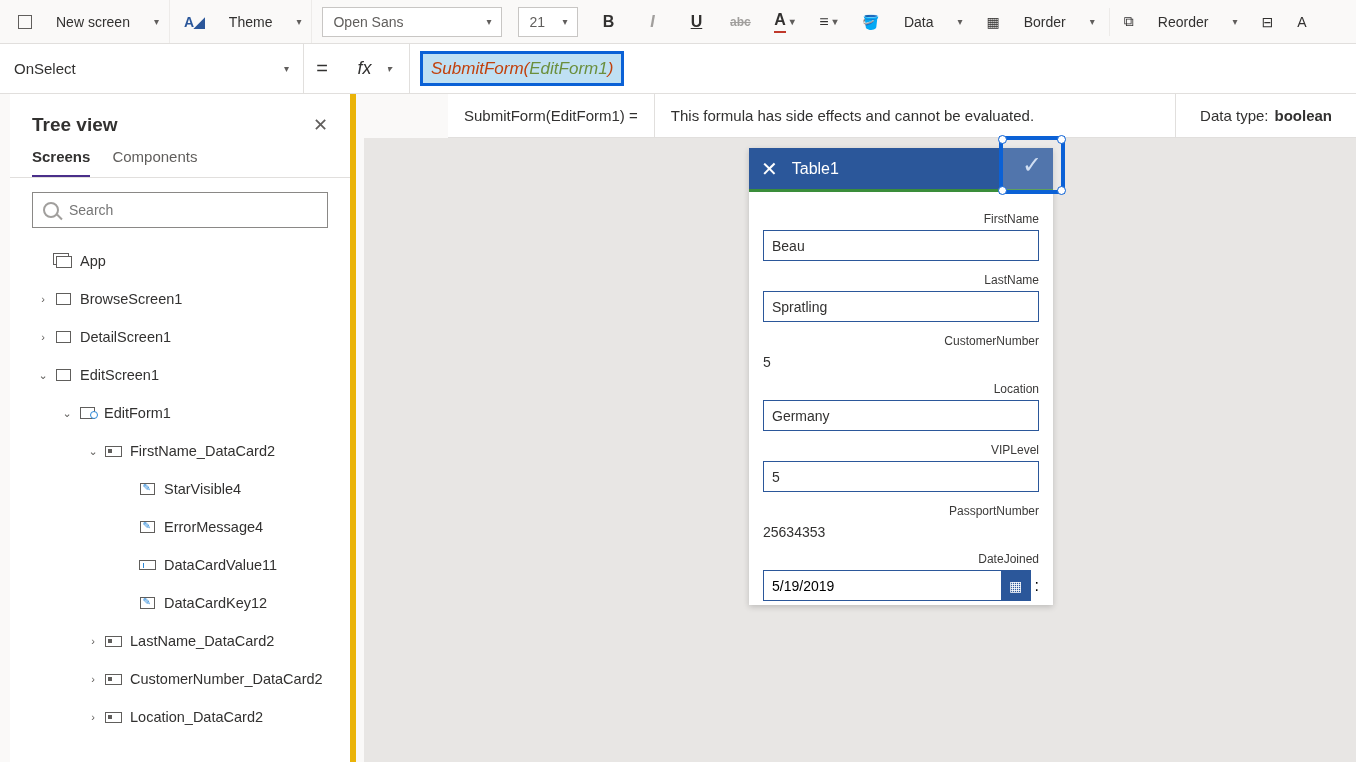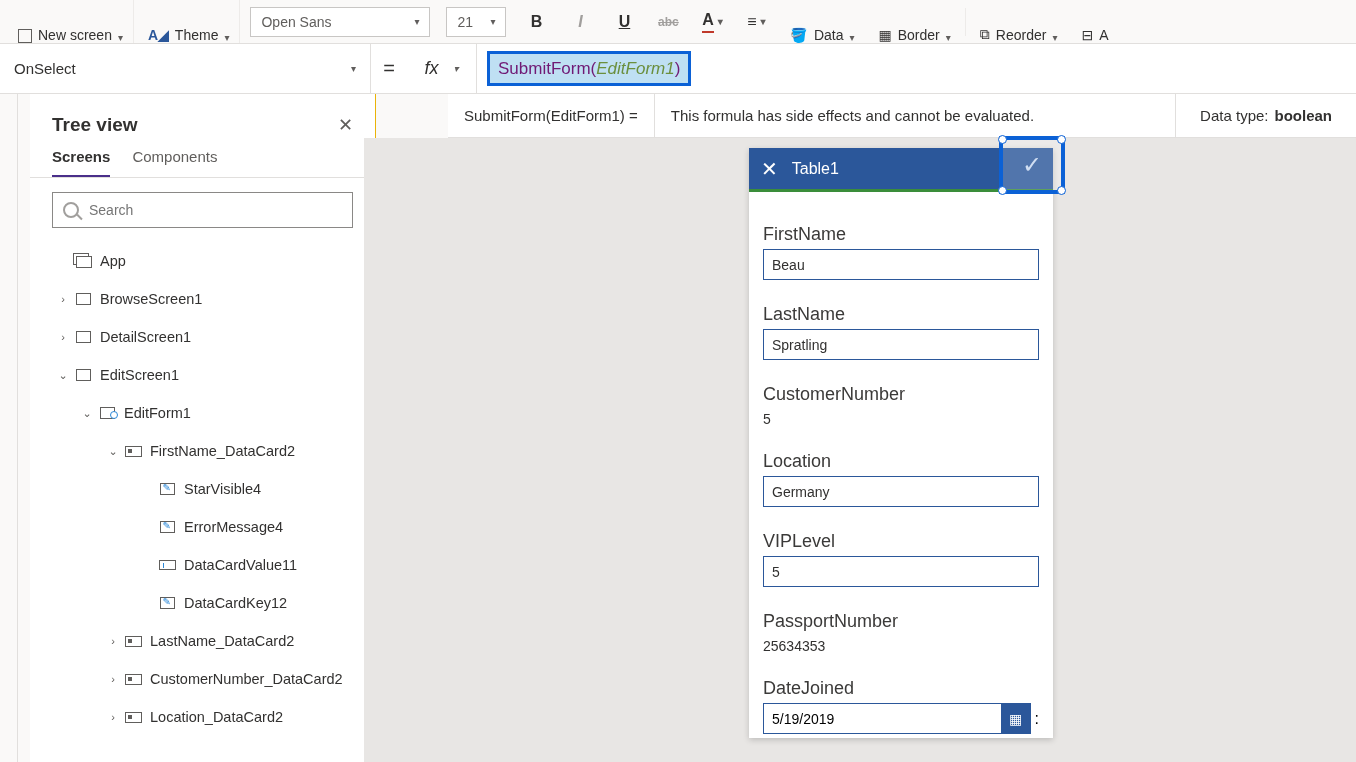--- a/index.html
+++ b/index.html
@@ -2,47 +2,47 @@
 <html><head>
 <meta charset="utf-8">
 <style>
   * { box-sizing: border-box; margin: 0; padding: 0; font-family: "Segoe UI", sans-serif; }
   html, body { width: 1356px; height: 762px; overflow: hidden; background: #faf9f8; }
   
   .toolbar {
     height: 44px; display: flex; align-items: center; gap: 4px;
     border-bottom: 1px solid #e1dfdd; padding: 0 8px; background: #faf9f8; font-size: 14px; color: #323130;
   }
-  .tb-item { display: inline-flex; align-items: flex-end; gap: 6px; height: 100%; padding: 0 10px; cursor: pointer; border-right: 1px solid #edebe9; }
+  .tb-item { display: inline-flex; align-items: center; gap: 24px; height: 100%; padding: 0 10px; cursor: pointer; border-right: 1px solid #edebe9; }
   .tb-item.noborder { border-right: none; }
   .tb-sep { width:1px; height:28px; background:#edebe9; }
   .chev { font-size: 10px; color: #605e5c; }
   .combo { height: 30px; border: 1px solid #c8c6c4; background: #fff; display: inline-flex; align-items: center; padding: 0 10px; color: #605e5c; cursor: pointer; }
   .combo.font { width: 180px; justify-content: space-between; margin: 0 6px; }
   .combo.size { width: 60px; justify-content: space-between; margin: 0 6px; }
   .tb-btn { width: 40px; display:flex; align-items:center; justify-content:center; height:100%; font-size:16px; font-weight:600; color:#323130; cursor:pointer; }
   .tb-btn .chev { margin-left:4px; }
   .icon-square { width:14px; height:14px; border:1px solid #605e5c; display:inline-block; }
   
   .formula-row { height: 50px; display:flex; align-items:center; border-bottom:1px solid #e1dfdd; background:#fff; }
-  .prop-combo { width: 371px; height: 50px; border-right:1px solid #e1dfdd; display:flex; align-items:center; justify-content:space-between; padding:0 14px; font-size:15px; color:#323130; cursor:pointer; }
+  .prop-combo { width: 304px; height: 50px; border-right:1px solid #e1dfdd; display:flex; align-items:center; justify-content:space-between; padding:0 14px; font-size:15px; color:#323130; cursor:pointer; }
   .eq { width:36px; text-align:center; font-size:20px; color:#323130; }
   .fx { width:70px; display:flex; align-items:center; justify-content:center; gap:15px; font-style:italic; font-size:18px; color:#323130; border-right:1px solid #e1dfdd; height:100%; cursor:pointer;}
   .formula-box { margin-left:10px; padding:4px 8px; border:3px solid #0b61d6; background:#bfe0f3; font-family: Consolas, monospace; font-size:17px; }
-  .formula-box .fn-name { color:#701a75; }
+  .formula-box .fn-name { color:#c2410c;font-style:italic; }
   .formula-box .fn-arg { color:#6b8f3d; font-style:italic; }
   
   .formula-result { position:absolute; left:448px; right:0; top:94px; height:44px; display:flex; align-items:center; background:#fff; border-bottom:1px solid #e1dfdd; font-size:15px; color:#323130; }
   .formula-result .lhs { padding:0 16px; border-right:1px solid #e1dfdd; height:100%; display:flex; align-items:center; }
   .formula-result .rhs { padding:0 16px; flex:1; }
   .formula-result .dtype { padding:0 24px; border-left:1px solid #e1dfdd; height:100%; display:flex; align-items:center; }
   .formula-result .dtype b { margin-left:6px; }
   
   .left-rail { position:absolute; top:94px; left:0; width:18px; height:calc(100% - 94px); background:#faf9f8; border-right:1px solid #e1dfdd; }
-  .tree-pane { position:absolute; top:94px; left:30px; width:346px; height:calc(100% - 94px); background:#fff; border-right:1px solid #eab308; overflow:hidden; }
+  .tree-pane { position:absolute; top:94px; left:10px; width:346px; height:calc(100% - 94px); background:#fff; border-right:6px solid #eab308; overflow:hidden; }
   .tree-header { display:flex; align-items:center; justify-content:space-between; padding:20px 22px 6px 22px; }
   .tree-header h2 { font-size:19px; font-weight:600; color:#323130; }
   .close-x { font-size:18px; color:#605e5c; cursor:pointer; }
   .tree-tabs { display:flex; gap:22px; padding:6px 22px 0 22px; border-bottom:1px solid #e1dfdd; font-size:15px; }
   .tree-tab { padding-bottom:10px; color:#605e5c; cursor:pointer; }
   .tree-tab.active { color:#323130; font-weight:600; border-bottom:2px solid #4a2f8a; }
   .tree-search { margin:14px 22px; height:36px; border:1px solid #8a8886; display:flex; align-items:center; padding:0 10px; gap:10px; }
   .tree-search input { border:none; outline:none; flex:1; font-size:14px; color:#605e5c; background:transparent; }
   .search-icon { width:16px; height:16px; border:2px solid #a19f9d; border-radius:50%; position:relative; }
   .search-icon::after { content:''; position:absolute; width:7px; height:2px; background:#a19f9d; transform:rotate(45deg); left:11px; top:12px; }
@@ -65,21 +65,21 @@
   .ico-label::after { content:'✎'; position:absolute; font-size:10px; left:2px; top:-2px; color:#2b88d8;}
   .ico-input { width:17px; height:10px; border:1.5px solid #605e5c; position:relative; }
   .ico-input::before { content:''; position:absolute; left:3px; top:1.5px; width:1.5px; height:5px; background:#2b88d8; }
   .ind-0{padding-left:26px;} .ind-1{padding-left:26px;} .ind-2{padding-left:50px;} .ind-3{padding-left:76px;} .ind-5{padding-left:124px;}
   
   .canvas { position:absolute; top:138px; left:364px; right:0; bottom:0; background:#e8e6e4; }
   .form-card { position:absolute; left:385px; top:10px; width:304px; background:#fff; box-shadow:0 2px 6px rgba(0,0,0,0.18); }
   .form-header { height:44px; background:#2b579a; display:flex; align-items:center; padding:0 12px; color:#fff; font-size:16px; gap:14px; border-bottom:3px solid #3a8d3a; }
   .form-header .hx { font-size:20px; cursor:pointer; }
   .form-body { padding:8px 14px 4px 14px; }
-  .fld-label { font-size:18px; color:#3b3a39; margin-top:24px; }
+  .fld-label { font-size:12px; color:#3b3a39; margin-top:12px;text-align:right; }
   .fld-input { width:100%; height:31px; border:1px solid #2b579a; padding:8px 8px; font-size:14px; color:#323130; margin-top:4px; }
   .fld-static { font-size:14px; color:#323130; margin-top:6px; margin-bottom:2px; }
   .fld-date-wrap { display:flex; align-items:center; margin-top:4px; }
   .fld-date { flex:1; height:31px; border:1px solid #2b579a; border-right:none; padding:0 8px; font-size:14px; }
   .fld-date-btn { width:30px; height:31px; background:#2b579a; display:flex; align-items:center; justify-content:center; color:#fff; font-size:14px; cursor:pointer; }
   .submit-btn { position:absolute; top:-12px; right:-12px; width:66px; height:58px; border:4px solid #0b61d6; background:rgba(255,255,255,0.18); display:flex; align-items:center; justify-content:center; cursor:pointer; }
   .submit-btn .check { font-size:24px; color:#d0def2; }
   .sel-dot { position:absolute; width:9px; height:9px; background:#fff; border:1px solid #0b61d6; border-radius:50%; }
   .a-underline { border-bottom:2px solid #c0392b; padding-bottom:2px; }
 </style>

